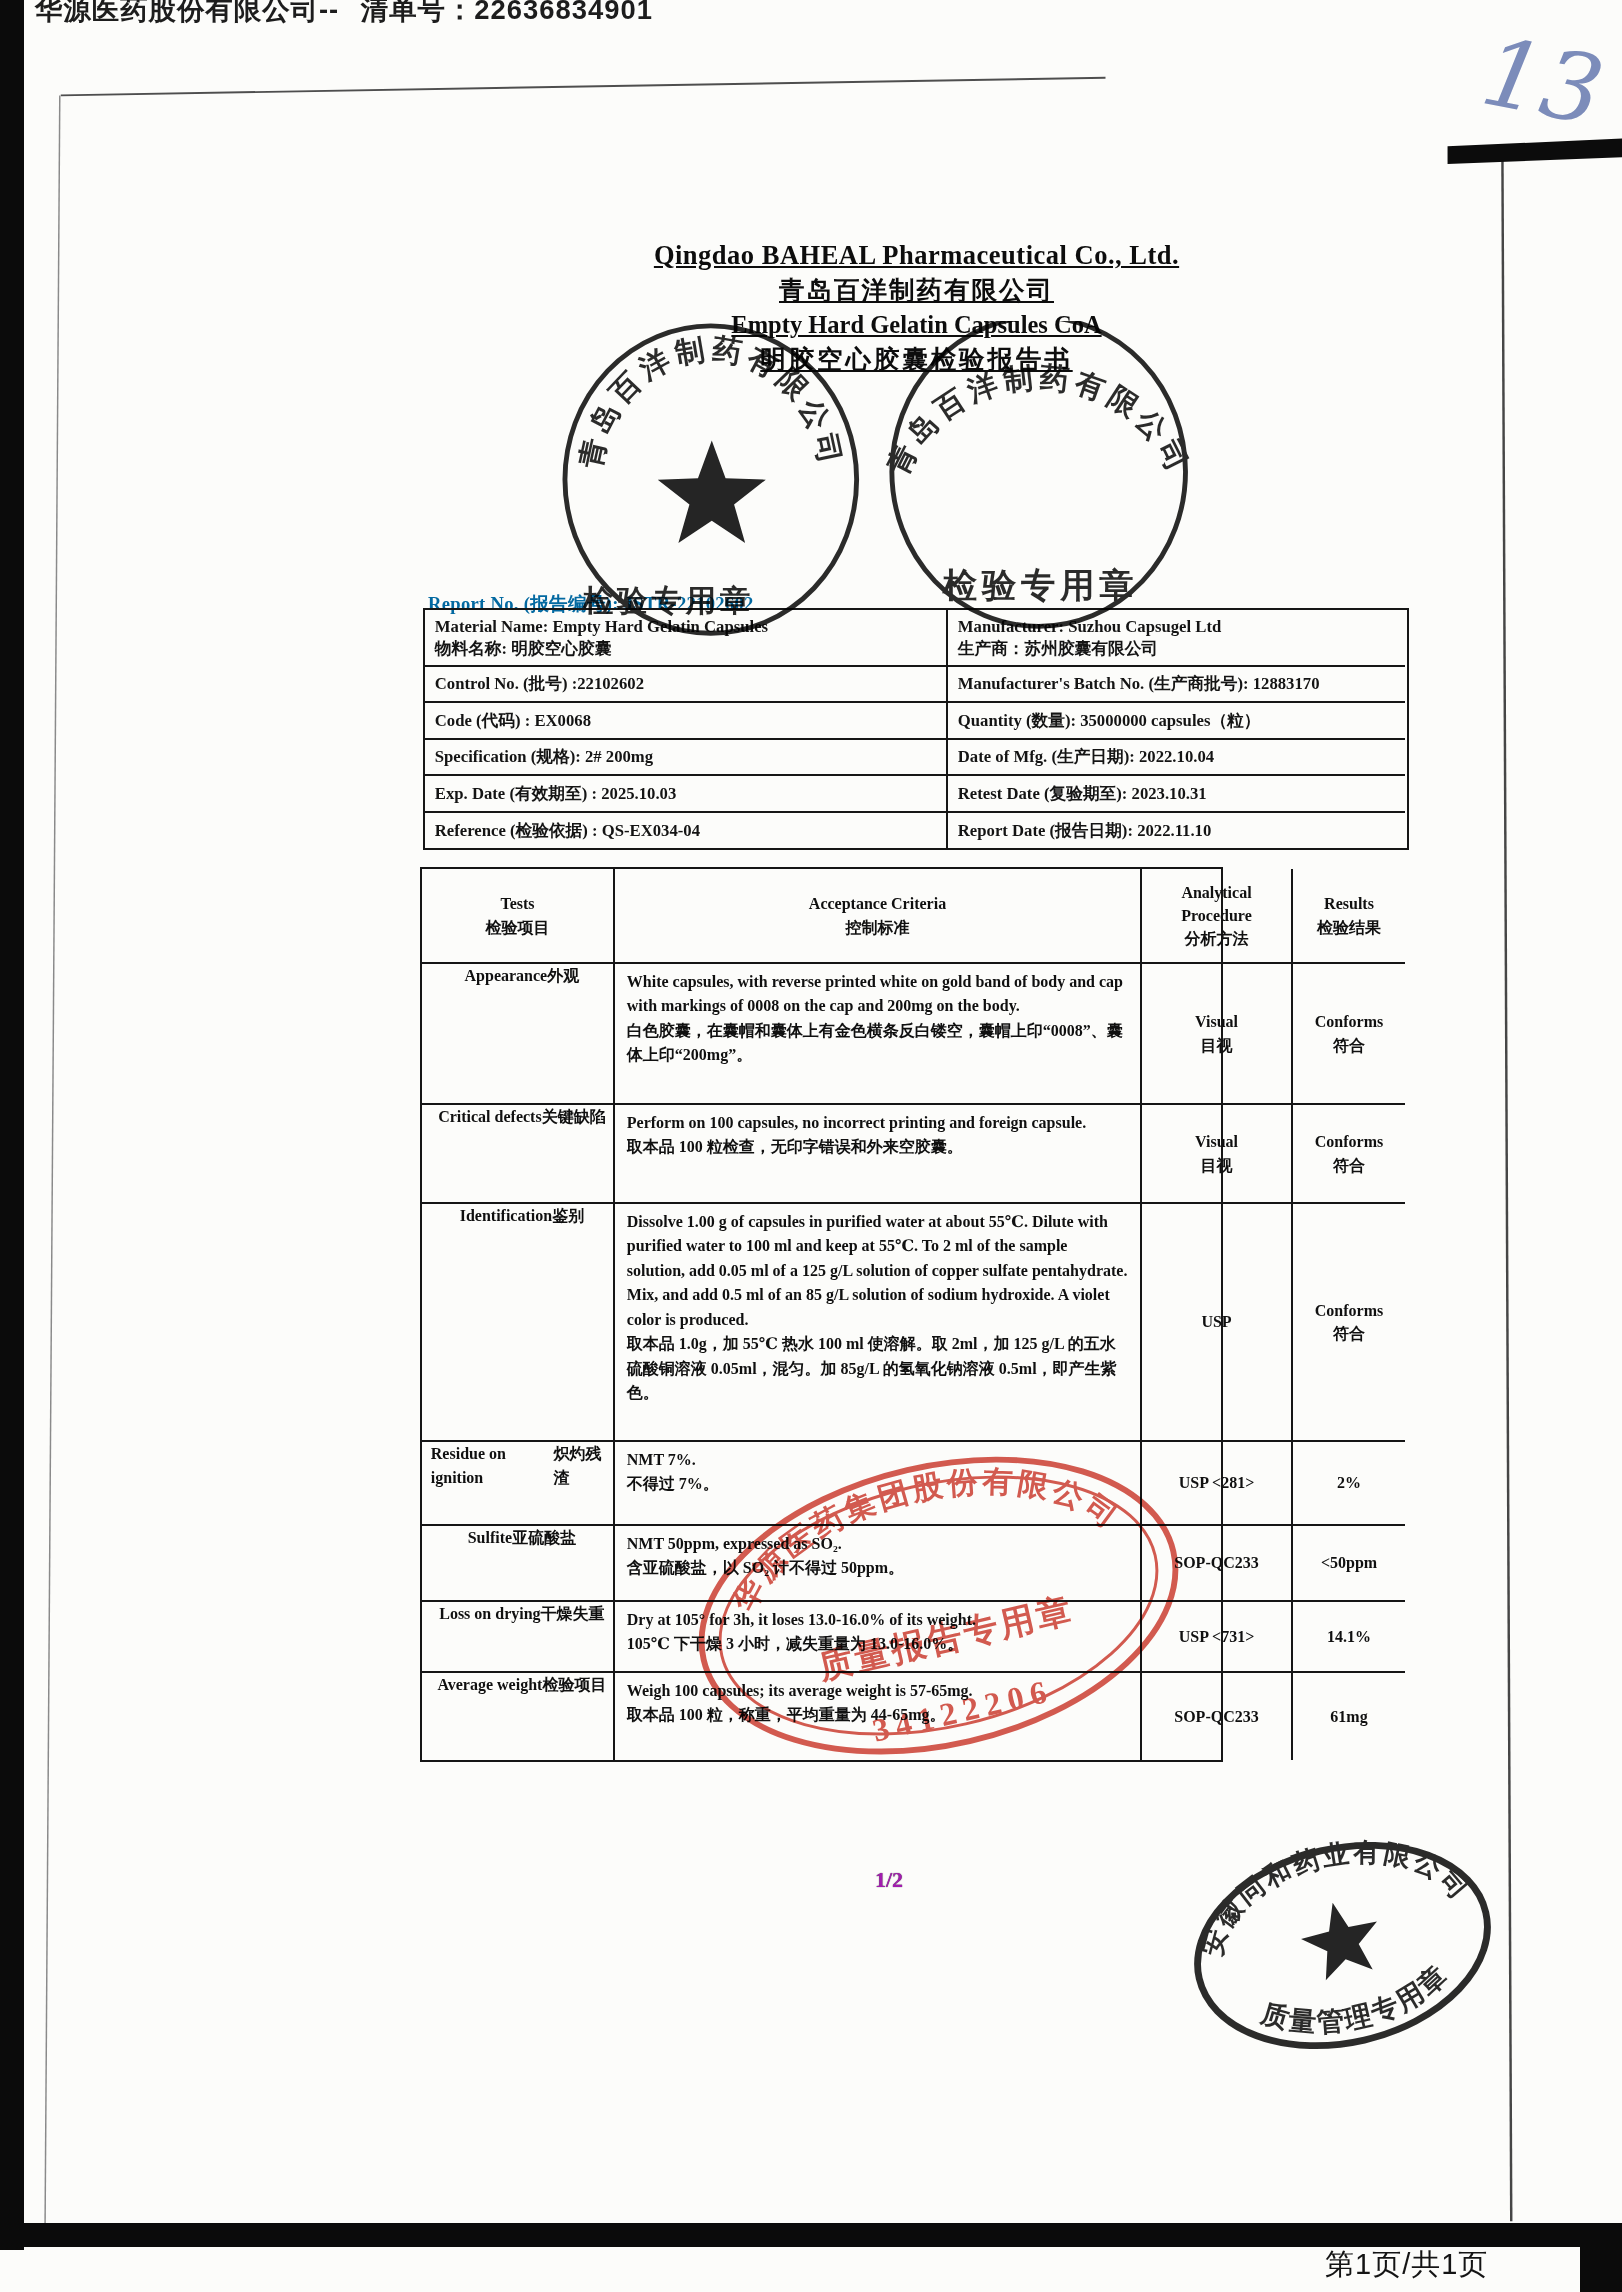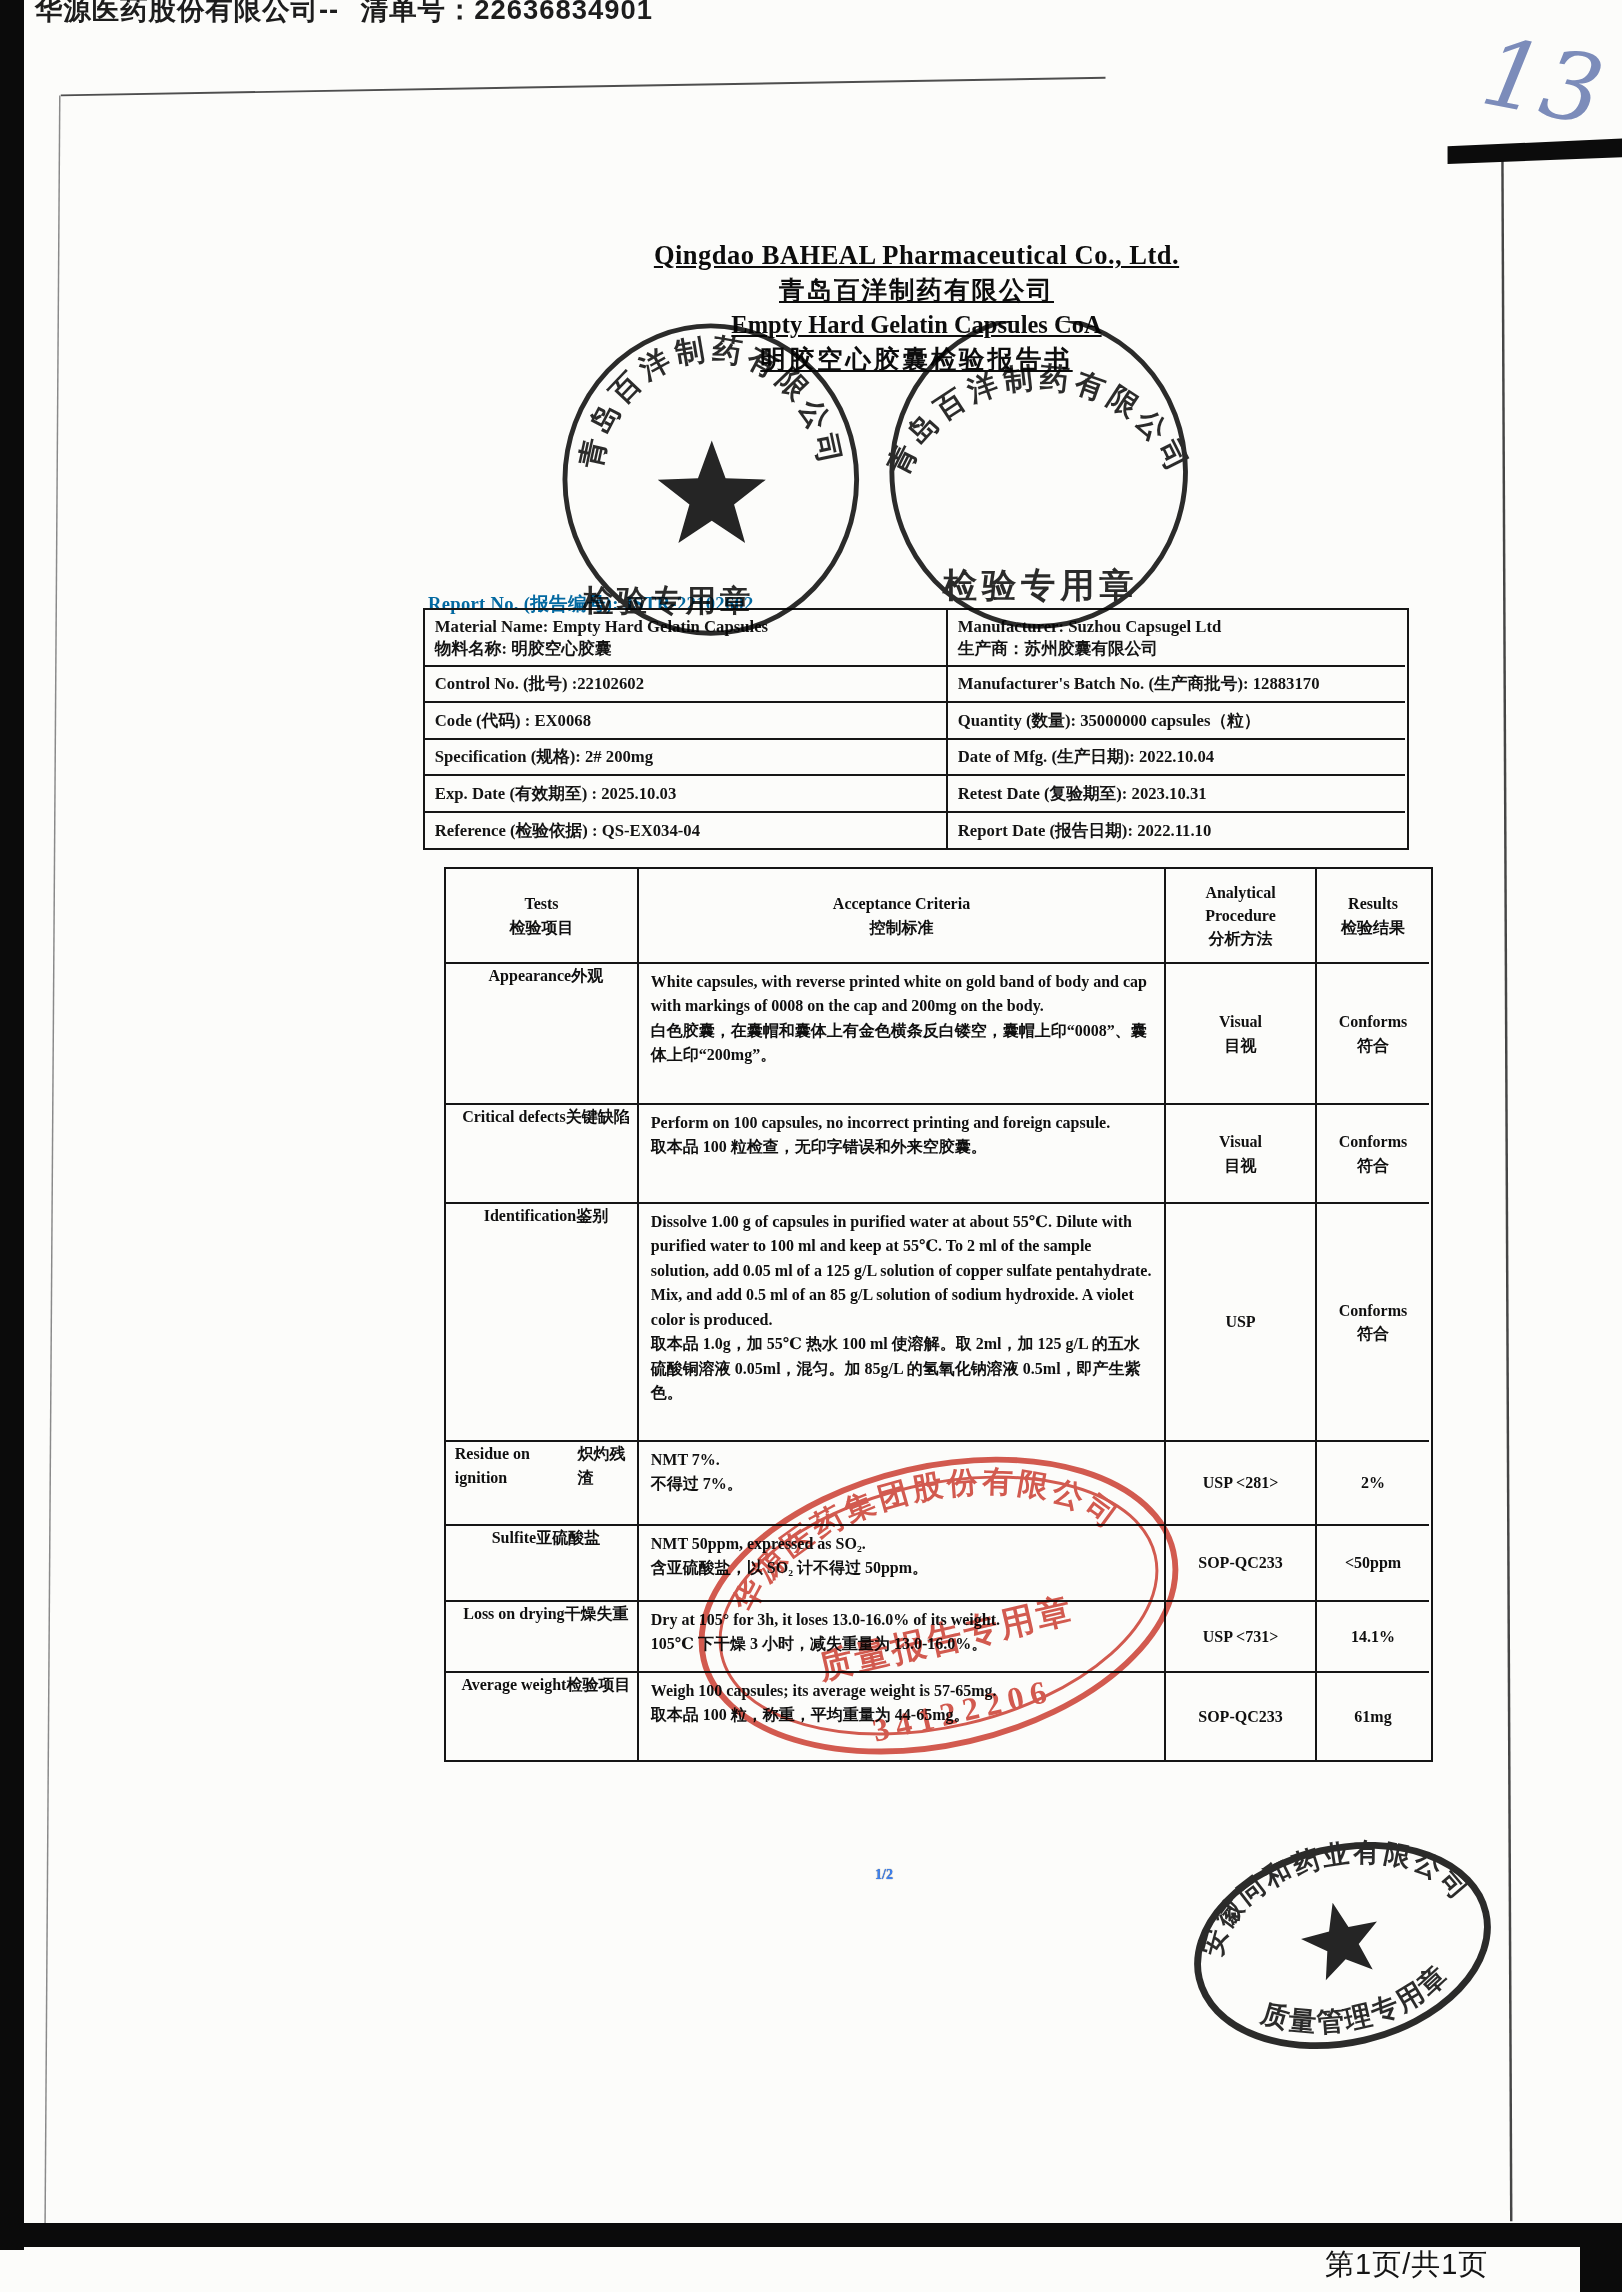--- a/index.html
+++ b/index.html
@@ -56,25 +56,24 @@
     border-right:2.9px solid #161616; border-bottom:2.9px solid #161616;
     padding:2px 7.8px 2px 9.8px; font-size:16.7px; font-weight:bold;
     display:flex; flex-direction:column; justify-content:center; line-height:1.3;
     overflow:hidden; white-space:nowrap;
   }
   .info-cell.last-col { border-right:none; }
   .info-cell.last-row { border-bottom:none; }
 
   
   .test-table {
-    position:absolute; left:420px; top:867px; width:989px;
+    position:absolute; left:420px; top:867px; width:803px;
     display:grid; grid-template-columns:193px 527px 151px 112px;
     grid-template-rows:95px 141px 99px 238px 84px 76px 71px 87px;
     border:2.9px solid #151515;
-    margin-left:24px;
   }
   .cell {
     border-right:2.9px solid #151515; border-bottom:2.9px solid #151515;
     font-weight:bold; font-size:16px; color:#101010; overflow:hidden;
   }
   .cell.last-col { border-right:none; }
   .cell.last-row { border-bottom:none; }
   .cell.center {
     display:flex; flex-direction:column; align-items:center; justify-content:center;
     text-align:center; line-height:1.45;
@@ -85,21 +84,21 @@
   }
   .cell.criteria {
     display:flex; flex-direction:column; justify-content:flex-start;
     padding:5.9px 11.8px; line-height:24.5px; font-size:16px;
   }
   .cell.criteria .ln { display:block; }
 
   
   .page-mark {
     position:absolute; left:875px; top:1867px;
-    font-size:14px; font-weight:bold; color:#3b82f6; text-shadow:0 0 1px #333;
+    font-size:22px; font-weight:bold; color:#a21caf; text-shadow:0 0 1px #333;
   }
   .page-footer {
     position:absolute; left:1325px; top:2245px;
     font-family:"Liberation Sans","DejaVu Sans",sans-serif;
     font-size:29px; font-weight:500; color:#141414; letter-spacing:1px;
   }
 
   
   svg.stamp { position:absolute; pointer-events:none; }
   .ring-black { fill:none; stroke:#1b1b1b; }

